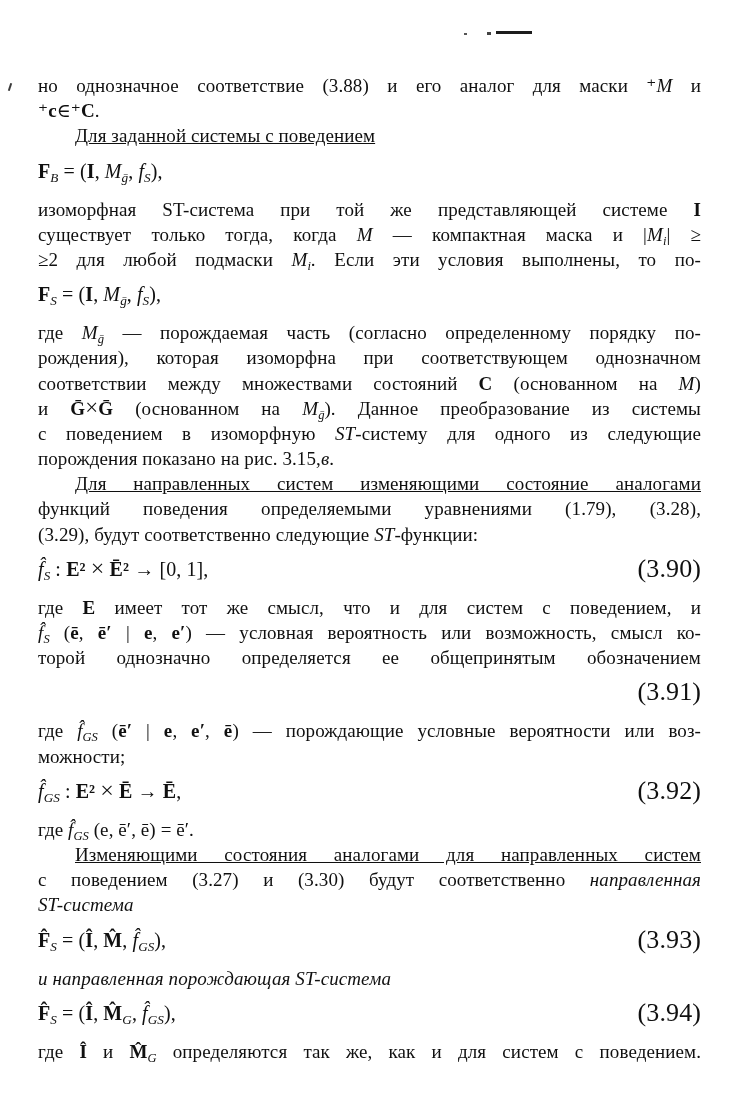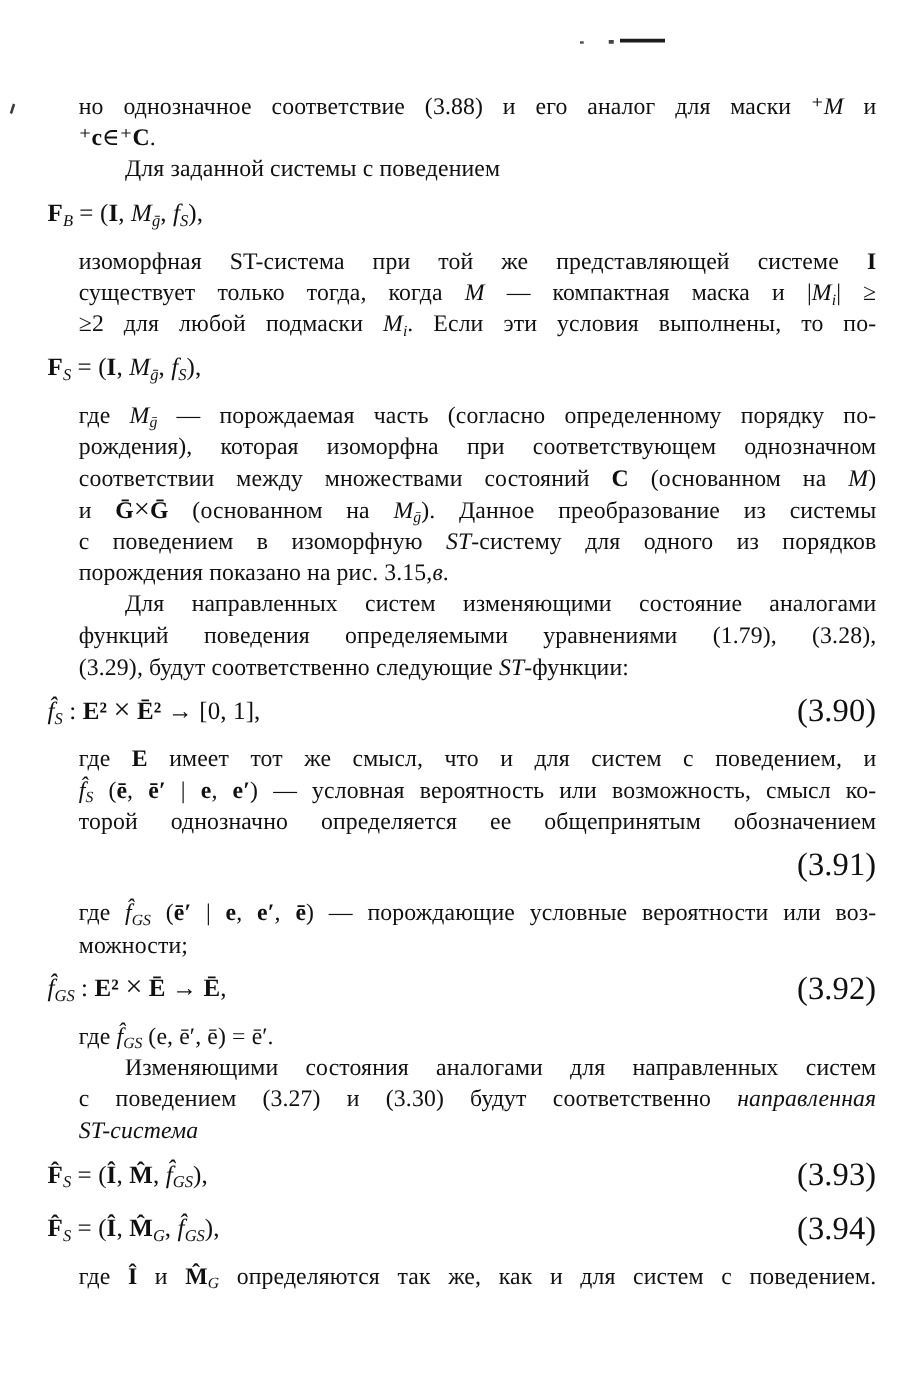--- a/index.html
+++ b/index.html
@@ -20,24 +20,23 @@
   .artifact.left-tick{left:9px;top:83px;width:2px;height:8px;background:#3a3a3a;transform:rotate(18deg);}
   
   .content{
     position:absolute;left:38px;top:73px;width:663px;
     font-size:19px;letter-spacing:0.1px;
   }
   .tline{
     height:25.2px;line-height:25.2px;
     text-align:left;
     overflow:visible;
-    margin-left:25px;
   }
   .tline.just{text-align:justify;text-align-last:justify;}
-  .tline.indent{padding-left:37px;}
+  .tline.indent{padding-left:37px;text-decoration:underline;}
   .frow{
     position:relative;
     height:34px;line-height:34px;
     margin:5px 0 9px 0;
     text-align:left;
     font-size:20px;
   }
   .fcontent{display:inline-block;}
   .fnum{position:absolute;right:0;top:0;font-size:26px;}
   .it{font-style:italic;}
@@ -64,34 +63,35 @@
       <div class="tline indent"><span>Для заданной системы с поведением</span></div>
       <div class="frow"><span class="fcontent"><span class="bd">F</span><span class="sub">B</span><span> = (</span><span class="bd">I</span><span>, </span><span class="it">M</span><span class="sub">ḡ</span><span>, </span><span class="it">f</span><span class="sub">S</span><span>),</span></span></div>
       <div class="tline just"><span>изоморфная ST-система при той же представляющей системе </span><span class="bd">I</span></div>
       <div class="tline just"><span>существует только тогда, когда </span><span class="it">M</span><span> — компактная маска и |</span><span class="it">M</span><span class="sub">i</span><span>| ≥</span></div>
       <div class="tline just"><span>≥2 для любой подмаски </span><span class="it">M</span><span class="sub">i</span><span>. Если эти условия выполнены, то по-</span></div>
       <div class="frow"><span class="fcontent"><span class="bd">F</span><span class="sub">S</span><span> = (</span><span class="bd">I</span><span>, </span><span class="it">M</span><span class="sub">ḡ</span><span>, </span><span class="it">f</span><span class="sub">S</span><span>),</span></span></div>
       <div class="tline just"><span>где </span><span class="it">M</span><span class="sub">ḡ</span><span> — порождаемая часть (согласно определенному порядку по-</span></div>
       <div class="tline just"><span>рождения), которая изоморфна при соответствующем однозначном</span></div>
       <div class="tline just"><span>соответствии между множествами состояний </span><span class="bd">C</span><span> (основанном на </span><span class="it">M</span><span>)</span></div>
       <div class="tline just"><span>и </span><span class="bd">Ḡ</span><span class="big-x">×</span><span class="bd">Ḡ</span><span> (основанном на </span><span class="it">M</span><span class="sub">ḡ</span><span>). Данное преобразование из системы</span></div>
-      <div class="tline just"><span>с поведением в изоморфную </span><span class="it">ST</span><span>-систему для одного из порядков</span></div>
+      <div class="tline just"><span>с поведением в изоморфную </span><span class="it">ST</span><span>-систему для одного из следующие</span></div>
       <div class="tline"><span>порождения показано на рис. 3.15,</span><span class="it">в</span><span>.</span></div>
       <div class="tline just indent"><span>Для направленных систем изменяющими состояние аналогами</span></div>
       <div class="tline just"><span>функций поведения определяемыми уравнениями (1.79), (3.28),</span></div>
       <div class="tline"><span>(3.29), будут соответственно следующие </span><span class="it">ST</span><span>-функции:</span></div>
       <div class="frow"><span class="fcontent"><span class="it">f̂</span><span class="sub">S</span><span> : </span><span class="bd">E²</span><span> </span><span class="big-x">×</span><span> </span><span class="bd">Ē²</span><span> → [0, 1],</span></span><span class="fnum">(3.90)</span></div>
       <div class="tline just"><span>где </span><span class="bd">E</span><span> имеет тот же смысл, что и для систем с поведением, и</span></div>
       <div class="tline just"><span class="it">f̂</span><span class="sub">S</span><span> (</span><span class="bd">ē</span><span>, </span><span class="bd">ē′</span><span> | </span><span class="bd">e</span><span>, </span><span class="bd">e′</span><span>) — условная вероятность или возможность, смысл ко-</span></div>
       <div class="tline just"><span>торой однозначно определяется ее общепринятым обозначением</span></div>
       <div class="frow"><span class="fnum">(3.91)</span></div>
       <div class="tline just"><span>где </span><span class="it">f̂</span><span class="sub">GS</span><span> (</span><span class="bd">ē′</span><span> | </span><span class="bd">e</span><span>, </span><span class="bd">e′</span><span>, </span><span class="bd">ē</span><span>) — порождающие условные вероятности или воз-</span></div>
       <div class="tline"><span>можности;</span></div>
       <div class="frow"><span class="fcontent"><span class="it">f̂</span><span class="sub">GS</span><span> : </span><span class="bd">E²</span><span> </span><span class="big-x">×</span><span> </span><span class="bd">Ē</span><span> → </span><span class="bd">Ē</span><span>,</span></span><span class="fnum">(3.92)</span></div>
       <div class="tline"><span>где </span><span class="it">f̂</span><span class="sub">GS</span><span> (e, ē′, ē) = ē′.</span></div>
       <div class="tline just indent"><span>Изменяющими состояния аналогами для направленных систем</span></div>
       <div class="tline just"><span>с поведением (3.27) и (3.30) будут соответственно </span><span class="it">направленная</span></div>
       <div class="tline"><span class="it">ST-система</span></div>
       <div class="frow"><span class="fcontent"><span class="bd">F̂</span><span class="sub">S</span><span> = (</span><span class="bd">Î</span><span>, </span><span class="bd">M̂</span><span>, </span><span class="it">f̂</span><span class="sub">GS</span><span>),</span></span><span class="fnum">(3.93)</span></div>
+      <div class="tline"><span class="it">и направленная порождающая ST-система</span></div>
       <div class="frow"><span class="fcontent"><span class="bd">F̂</span><span class="sub">S</span><span> = (</span><span class="bd">Î</span><span>, </span><span class="bd">M̂</span><span class="sub">G</span><span>, </span><span class="it">f̂</span><span class="sub">GS</span><span>),</span></span><span class="fnum">(3.94)</span></div>
       <div class="tline just"><span>где </span><span class="bd">Î</span><span> и </span><span class="bd">M̂</span><span class="sub">G</span><span> определяются так же, как и для систем с поведением.</span></div>
     </div>
 </div>
 
 </body></html>

